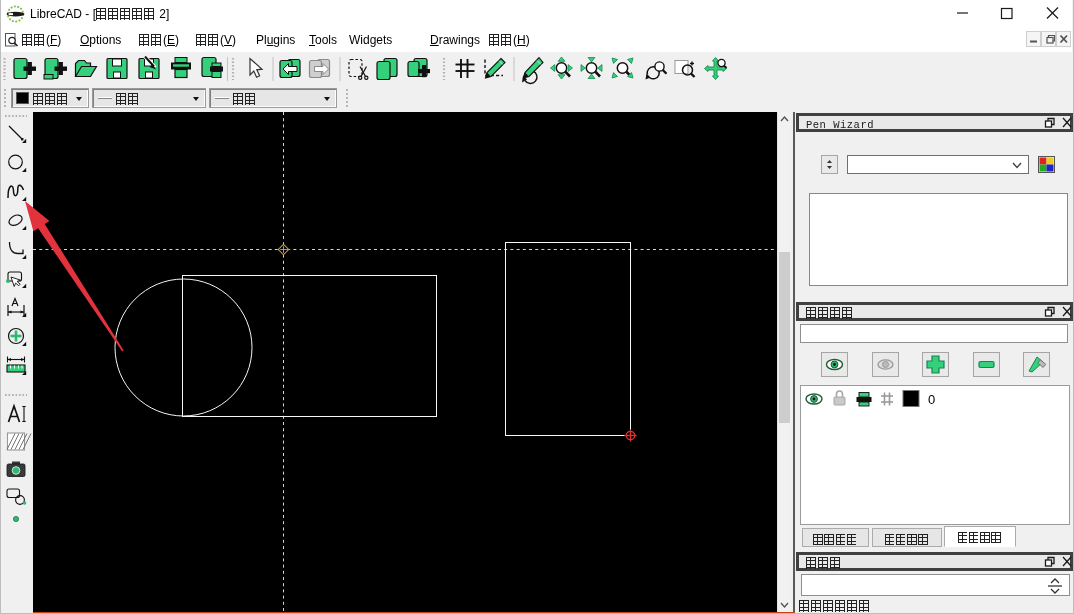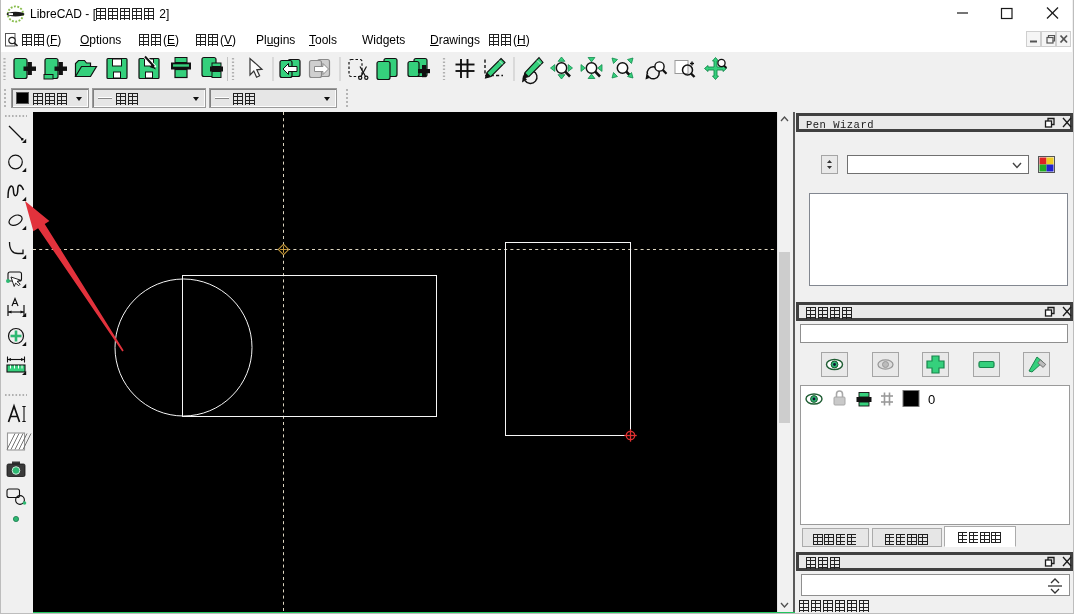--- a/index.html
+++ b/index.html
@@ -1,18 +1,18 @@
 <!DOCTYPE html>
 <html><head><meta charset="utf-8">
 <style>
 *{margin:0;padding:0;box-sizing:border-box}
 html,body{width:1074px;height:614px;overflow:hidden;background:#f0f0f0;
 font-family:"Liberation Sans",sans-serif;font-size:12px;color:#000;}
 .abs{position:absolute}
-#win{position:relative;width:944px;height:614px;background:#22c55e;}
+#win{position:relative;width:944px;height:614px;background:#c2410c;}
 
 .cj{display:inline-block;width:10.4px;height:11.5px;margin:0 1.6px 0 0;vertical-align:-1.5px;
 background:
  repeating-linear-gradient(to bottom,#222 0 1px,transparent 1px 3.4px),
  repeating-linear-gradient(to right,#222 0 1px,transparent 1px 4.4px);}
 .cj.sm{width:9.6px;height:10.5px}
 
 #titlebar{left:0;top:0;width:1072px;height:28px;background:#fff;}
 #title-text{left:30px;top:7px;font-size:12px;}
 
@@ -69,21 +69,21 @@
     <rect x="1.5" y="1.5" width="9.5" height="12.5" fill="#fff" stroke="#555" stroke-width="1"></rect>
     <circle cx="8" cy="8.5" r="3.2" fill="#fff" stroke="#222" stroke-width="1.2"></circle>
     <line x1="10.4" y1="11" x2="13.5" y2="14" stroke="#222" stroke-width="1.7"></line>
   </svg>
   <div class="menuitem" style="left:22px"><span class="cj"></span><span class="cj"></span>(<u>F</u>)</div>
   <div class="menuitem" style="left:80px"><u>O</u>ptions</div>
   <div class="menuitem" style="left:139px"><span class="cj"></span><span class="cj"></span>(<u>E</u>)</div>
   <div class="menuitem" style="left:196px"><span class="cj"></span><span class="cj"></span>(<u>V</u>)</div>
   <div class="menuitem" style="left:256px">Pl<u>u</u>gins</div>
   <div class="menuitem" style="left:309px"><u>T</u>ools</div>
-  <div class="menuitem" style="left:362px">Widgets</div>
+  <div class="menuitem" style="left:349px">Widgets</div>
   <div class="menuitem" style="left:430px"><u>D</u>rawings</div>
   <div class="menuitem" style="left:489px"><span class="cj"></span><span class="cj"></span>(<u>H</u>)</div>
 
   <svg class="abs" style="left:1026px;top:31px" width="46" height="16" viewBox="0 0 46 16">
     <g fill="#f5f5f5" stroke="#cfcfcf">
         <rect x="0.5" y="0.5" width="14" height="15"></rect>
         <rect x="15.5" y="0.5" width="14" height="15"></rect>
         <rect x="30.5" y="0.5" width="14" height="15"></rect>
       </g>
     <g stroke="#555" stroke-width="1.2" fill="none">

